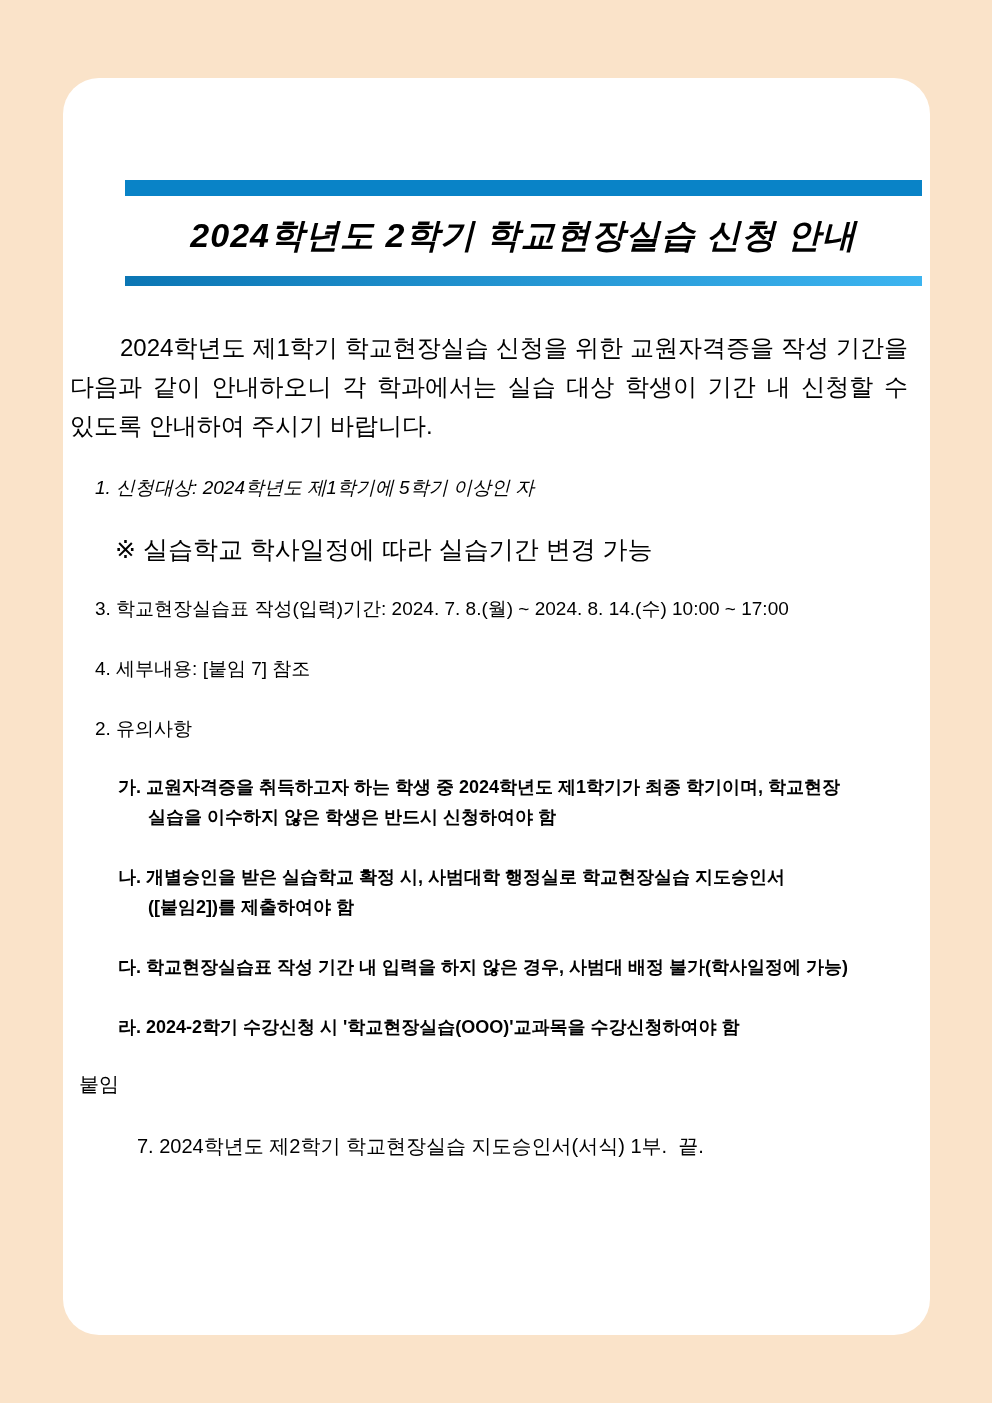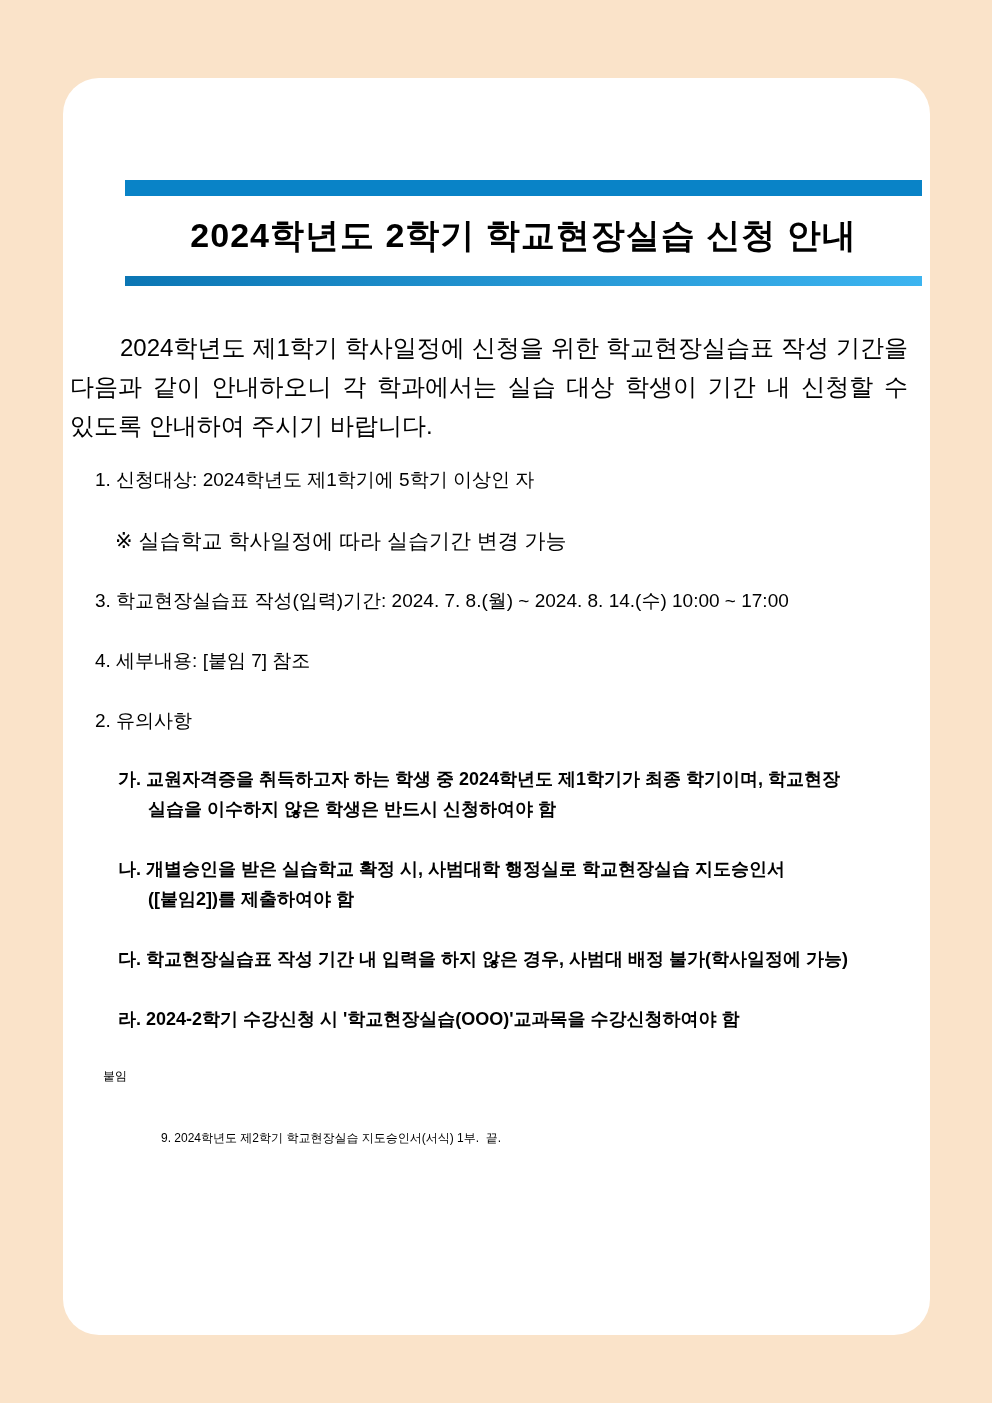--- a/index.html
+++ b/index.html
@@ -34,20 +34,21 @@
   .rule-top { height: 16px; background: var(--header-bar); }
   .title {
     margin: 17px 0 0 0;
     text-align: center;
     font-size: 34px;
     font-weight: bold;
     line-height: 44px;
     letter-spacing: 1px;
     color: var(--text);
     white-space: nowrap;
+    font-style: italic;
   }
   .rule-bottom {
     margin-top: 19px;
     height: 10px;
     background: linear-gradient(90deg, var(--header-gradient-start), var(--header-gradient-end));
   }
   .content {
     position: absolute;
     left: 7px; right: 22px; top: 250px;
   }
@@ -58,59 +59,59 @@
     text-align: justify;
     text-indent: 50px;
     word-break: keep-all;
   }
   .item {
     font-size: 19px;
     line-height: 24px;
     margin: 36px 0 0 25px;
     white-space: nowrap;
   }
-  .item.first { margin-top: 23px; }
+  .item.first { margin-top: 31px; font-style: italic; }
   .note {
-    font-size: 21px;
+    font-size: 25px;
     line-height: 24px;
     margin: 37px 0 12px 45px;
     white-space: nowrap;
   }
   .remark {
     font-size: 18px;
     line-height: 30px;
     margin: 30px 0 0 48px;
     font-weight: bold;
   }
   .remark.first { margin-top: 31px; }
   .remark .cont { padding-left: 30px; }
   .attach {
     display: flex;
-    font-size: 12px;
+    font-size: 20px;
     line-height: 31px;
-    margin: 27px 0 0 33px;
+    margin: 27px 0 0 9px;
   }
   .attach .label { width: 43px; flex: 0 0 auto; }
   .attach .lines { white-space: pre-wrap; }
   .attach .line2 { padding-left: 15px; }
 </style>
 </head>
 <body>
 
 <div class="card">
 
   <div class="header">
     <div class="rule-top"></div>
     <div class="title">2024학년도 2학기 학교현장실습 신청 안내</div>
     <div class="rule-bottom"></div>
   </div>
 
   <div class="content">
 
-    <p class="intro">2024학년도 제1학기 학사일정에 신청을 위한 학교현장실습표 작성 기간을 다음과 같이 안내하오니 각 학과에서는 실습 대상 학생이 기간 내 신청할 수 있도록 안내하여 주시기 바랍니다.</p>
+    <p class="intro">2024학년도 제1학기 학교현장실습 신청을 위한 교원자격증을 작성 기간을 다음과 같이 안내하오니 각 학과에서는 실습 대상 학생이 기간 내 신청할 수 있도록 안내하여 주시기 바랍니다.</p>
 
     <div class="item first">1. 신청대상: 2024학년도 제1학기에 5학기 이상인 자</div>
     <div class="note">※ 실습학교 학사일정에 따라 실습기간 변경 가능</div>
     <div class="item">3. 학교현장실습표 작성(입력)기간: 2024. 7. 8.(월) ~ 2024. 8. 14.(수) 10:00 ~ 17:00</div>
     <div class="item">4. 세부내용: [붙임 7] 참조</div>
     <div class="item">2. 유의사항</div>
 
     <div class="remark first">
       <div>가. 교원자격증을 취득하고자 하는 학생 중 2024학년도 제1학기가 최종 학기이며, 학교현장</div>
       <div class="cont">실습을 이수하지 않은 학생은 반드시 신청하여야 함</div>
@@ -121,18 +122,18 @@
       <div class="cont">([붙임2])를 제출하여야 함</div>
     </div>
 
     <div class="remark">다. 학교현장실습표 작성 기간 내 입력을 하지 않은 경우, 사범대 배정 불가(학사일정에 가능)</div>
 
     <div class="remark">라. 2024-2학기 수강신청 시 '학교현장실습(OOO)'교과목을 수강신청하여야 함</div>
 
     <div class="attach">
       <div class="label">붙임</div>
       <div class="lines">
-        <div class="line2">9. 2024학년도 제2학기 학교현장실습 지도승인서(서식) 1부.  끝.</div>
+        <div class="line2">7. 2024학년도 제2학기 학교현장실습 지도승인서(서식) 1부.  끝.</div>
       </div>
     </div>
 
   </div>
 </div>
 
 </body></html>

